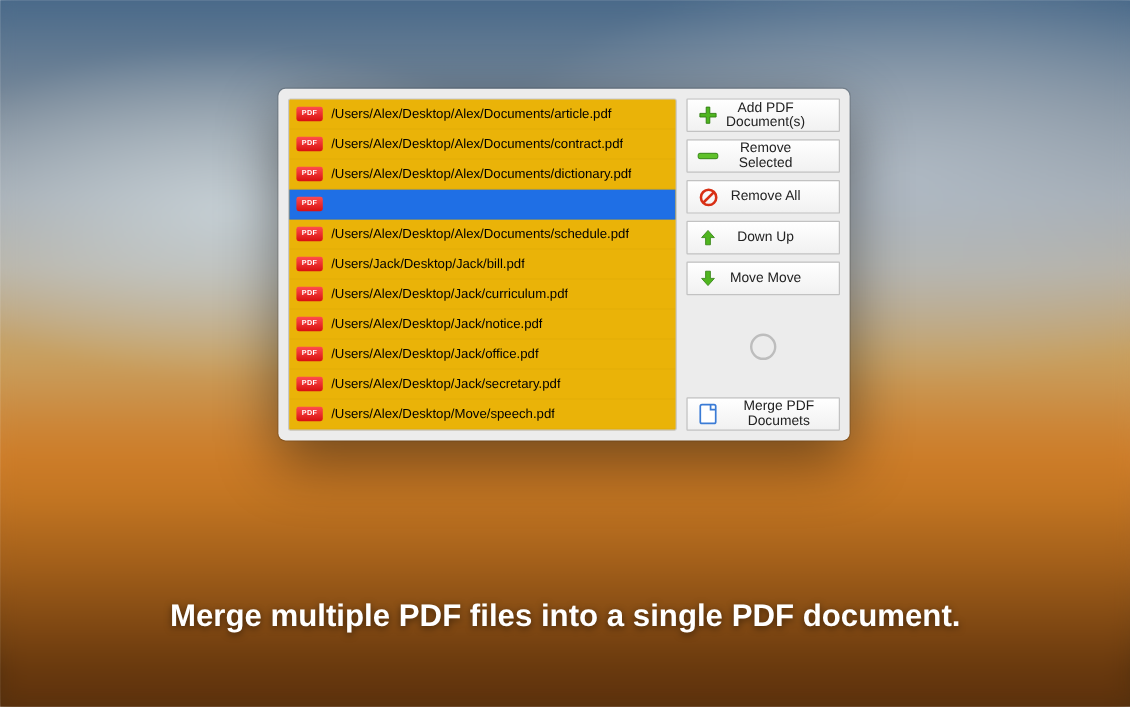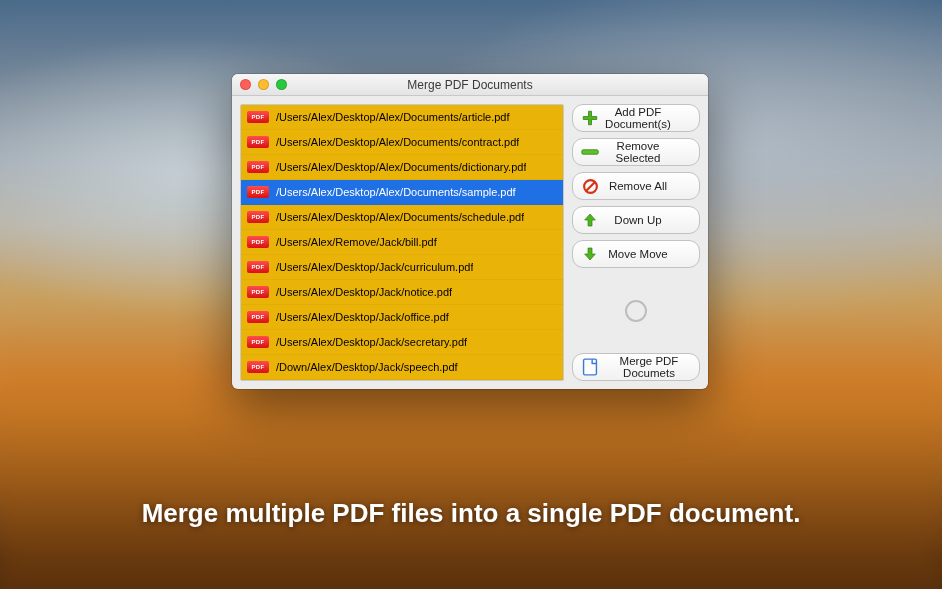--- a/index.html
+++ b/index.html
@@ -71,21 +71,21 @@
     flex:0 0 auto;
   }
   .pdf-badge span { font-size:6px; font-weight:700; color:#fff; letter-spacing:0.3px; }
   .path { overflow:hidden; text-overflow:ellipsis; }
 
   .sidebar { flex:1; display:flex; flex-direction:column; gap:6px; }
   .btn {
     height:28px;
     background: linear-gradient(#ffffff,#f1f1f1);
     border:1px solid #c2c2c2;
-    border-radius:11px;
+    border-radius:1px;
     display:flex; align-items:center;
     font-size:11.5px; color:#222;
     cursor:pointer;
     padding:0 6px;
     gap:4px;
     box-shadow: 0 1px 0 rgba(255,255,255,0.6) inset;
   }
   .btn .ic { width:22px; display:flex; justify-content:center; align-items:center; }
   .btn .lbl { flex:1; text-align:center; padding-right:22px; }
   .btn.merge .lbl { padding-right:0; }
@@ -101,28 +101,20 @@
     text-shadow: 0 1px 6px rgba(0,0,0,0.5);
   }
 </style>
 </head>
 <body>
 
 <div class="bg">
   <div class="bg-blur"></div>
 
   <div class="window">
-    <div class="titlebar">
-      <div class="traffic">
-        <div class="tl red"></div>
-        <div class="tl yel"></div>
-        <div class="tl grn"></div>
-      </div>
-      <div class="title">Merge PDF Documents</div>
-    </div>
 
     <div class="body">
       <div class="listpane" id="listpane">
           <div class="row">
             <div class="pdf-badge">
               <span>PDF</span>
             </div>
             <div class="path">/Users/Alex/Desktop/Alex/Documents/article.pdf</div>
           </div>
           <div class="row">
@@ -134,33 +126,32 @@
           <div class="row">
             <div class="pdf-badge">
               <span>PDF</span>
             </div>
             <div class="path">/Users/Alex/Desktop/Alex/Documents/dictionary.pdf</div>
           </div>
           <div class="row selected">
             <div class="pdf-badge">
               <span>PDF</span>
             </div>
-            <div class="path">/Users/Alex/Desktop/Alex/Documents/sample.pdf</div>
           </div>
           <div class="row">
             <div class="pdf-badge">
               <span>PDF</span>
             </div>
             <div class="path">/Users/Alex/Desktop/Alex/Documents/schedule.pdf</div>
           </div>
           <div class="row">
             <div class="pdf-badge">
               <span>PDF</span>
             </div>
-            <div class="path">/Users/Alex/Remove/Jack/bill.pdf</div>
+            <div class="path">/Users/Jack/Desktop/Jack/bill.pdf</div>
           </div>
           <div class="row">
             <div class="pdf-badge">
               <span>PDF</span>
             </div>
             <div class="path">/Users/Alex/Desktop/Jack/curriculum.pdf</div>
           </div>
           <div class="row">
             <div class="pdf-badge">
               <span>PDF</span>
@@ -176,21 +167,21 @@
           <div class="row">
             <div class="pdf-badge">
               <span>PDF</span>
             </div>
             <div class="path">/Users/Alex/Desktop/Jack/secretary.pdf</div>
           </div>
           <div class="row">
             <div class="pdf-badge">
               <span>PDF</span>
             </div>
-            <div class="path">/Down/Alex/Desktop/Jack/speech.pdf</div>
+            <div class="path">/Users/Alex/Desktop/Move/speech.pdf</div>
           </div>
         </div>
 
       <div class="sidebar">
 
         <div class="btn">
           <span class="ic">
             <svg width="18" height="18" viewBox="0 0 24 24">
                 <path fill="#4fb51f" stroke="#2e7d0e" stroke-width="1" d="M10 3h4v7h7v4h-7v7h-4v-7H3v-4h7z"></path>
               </svg>

